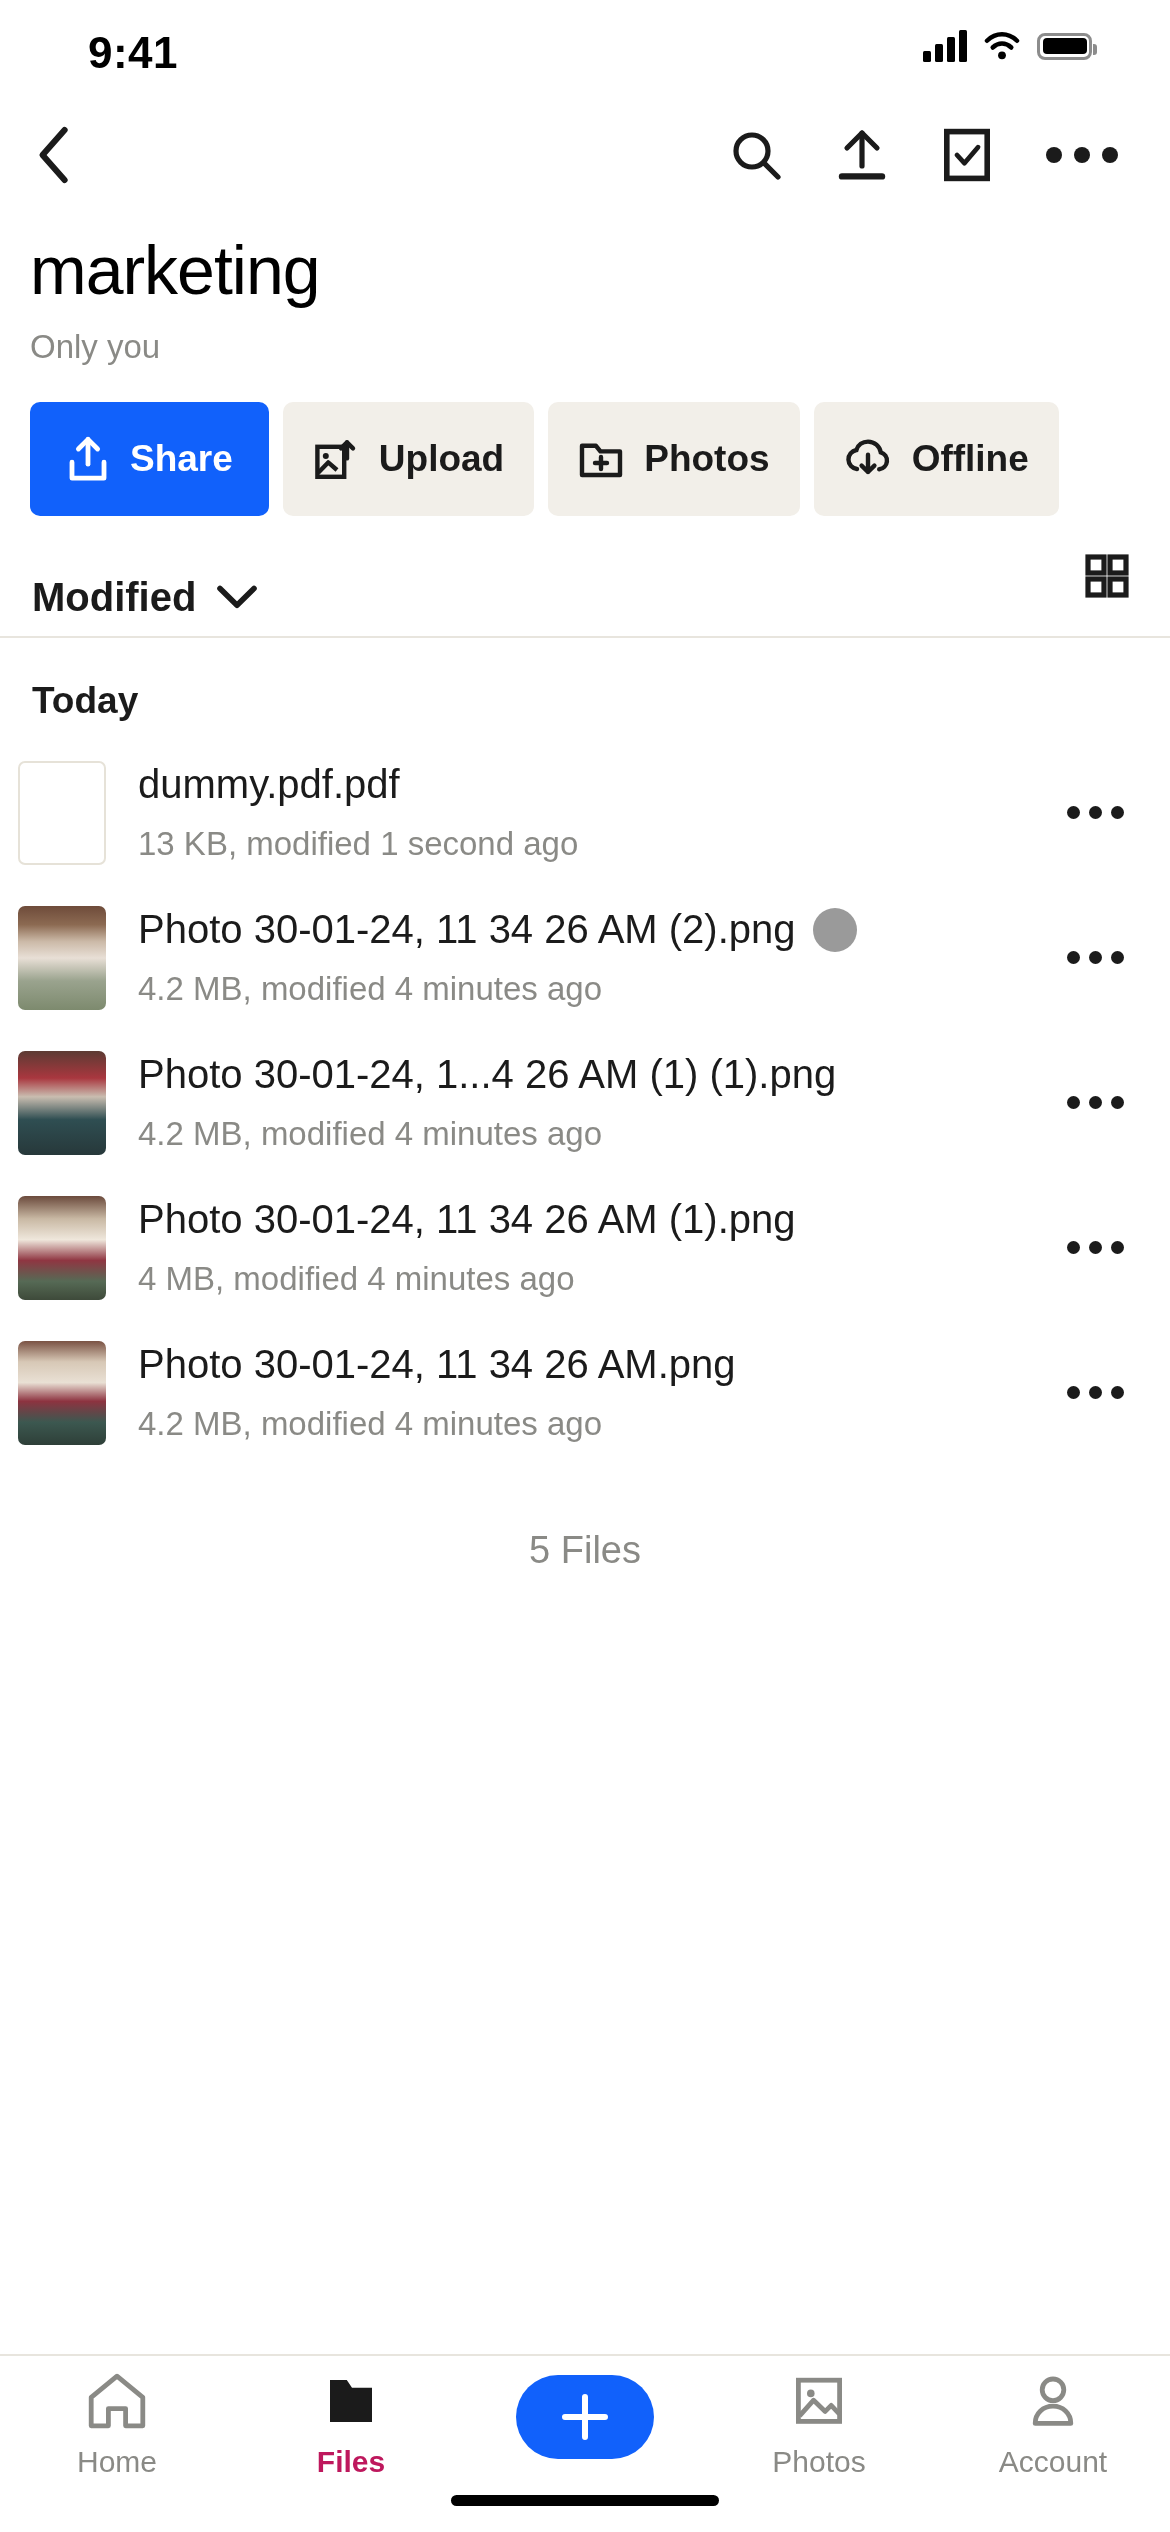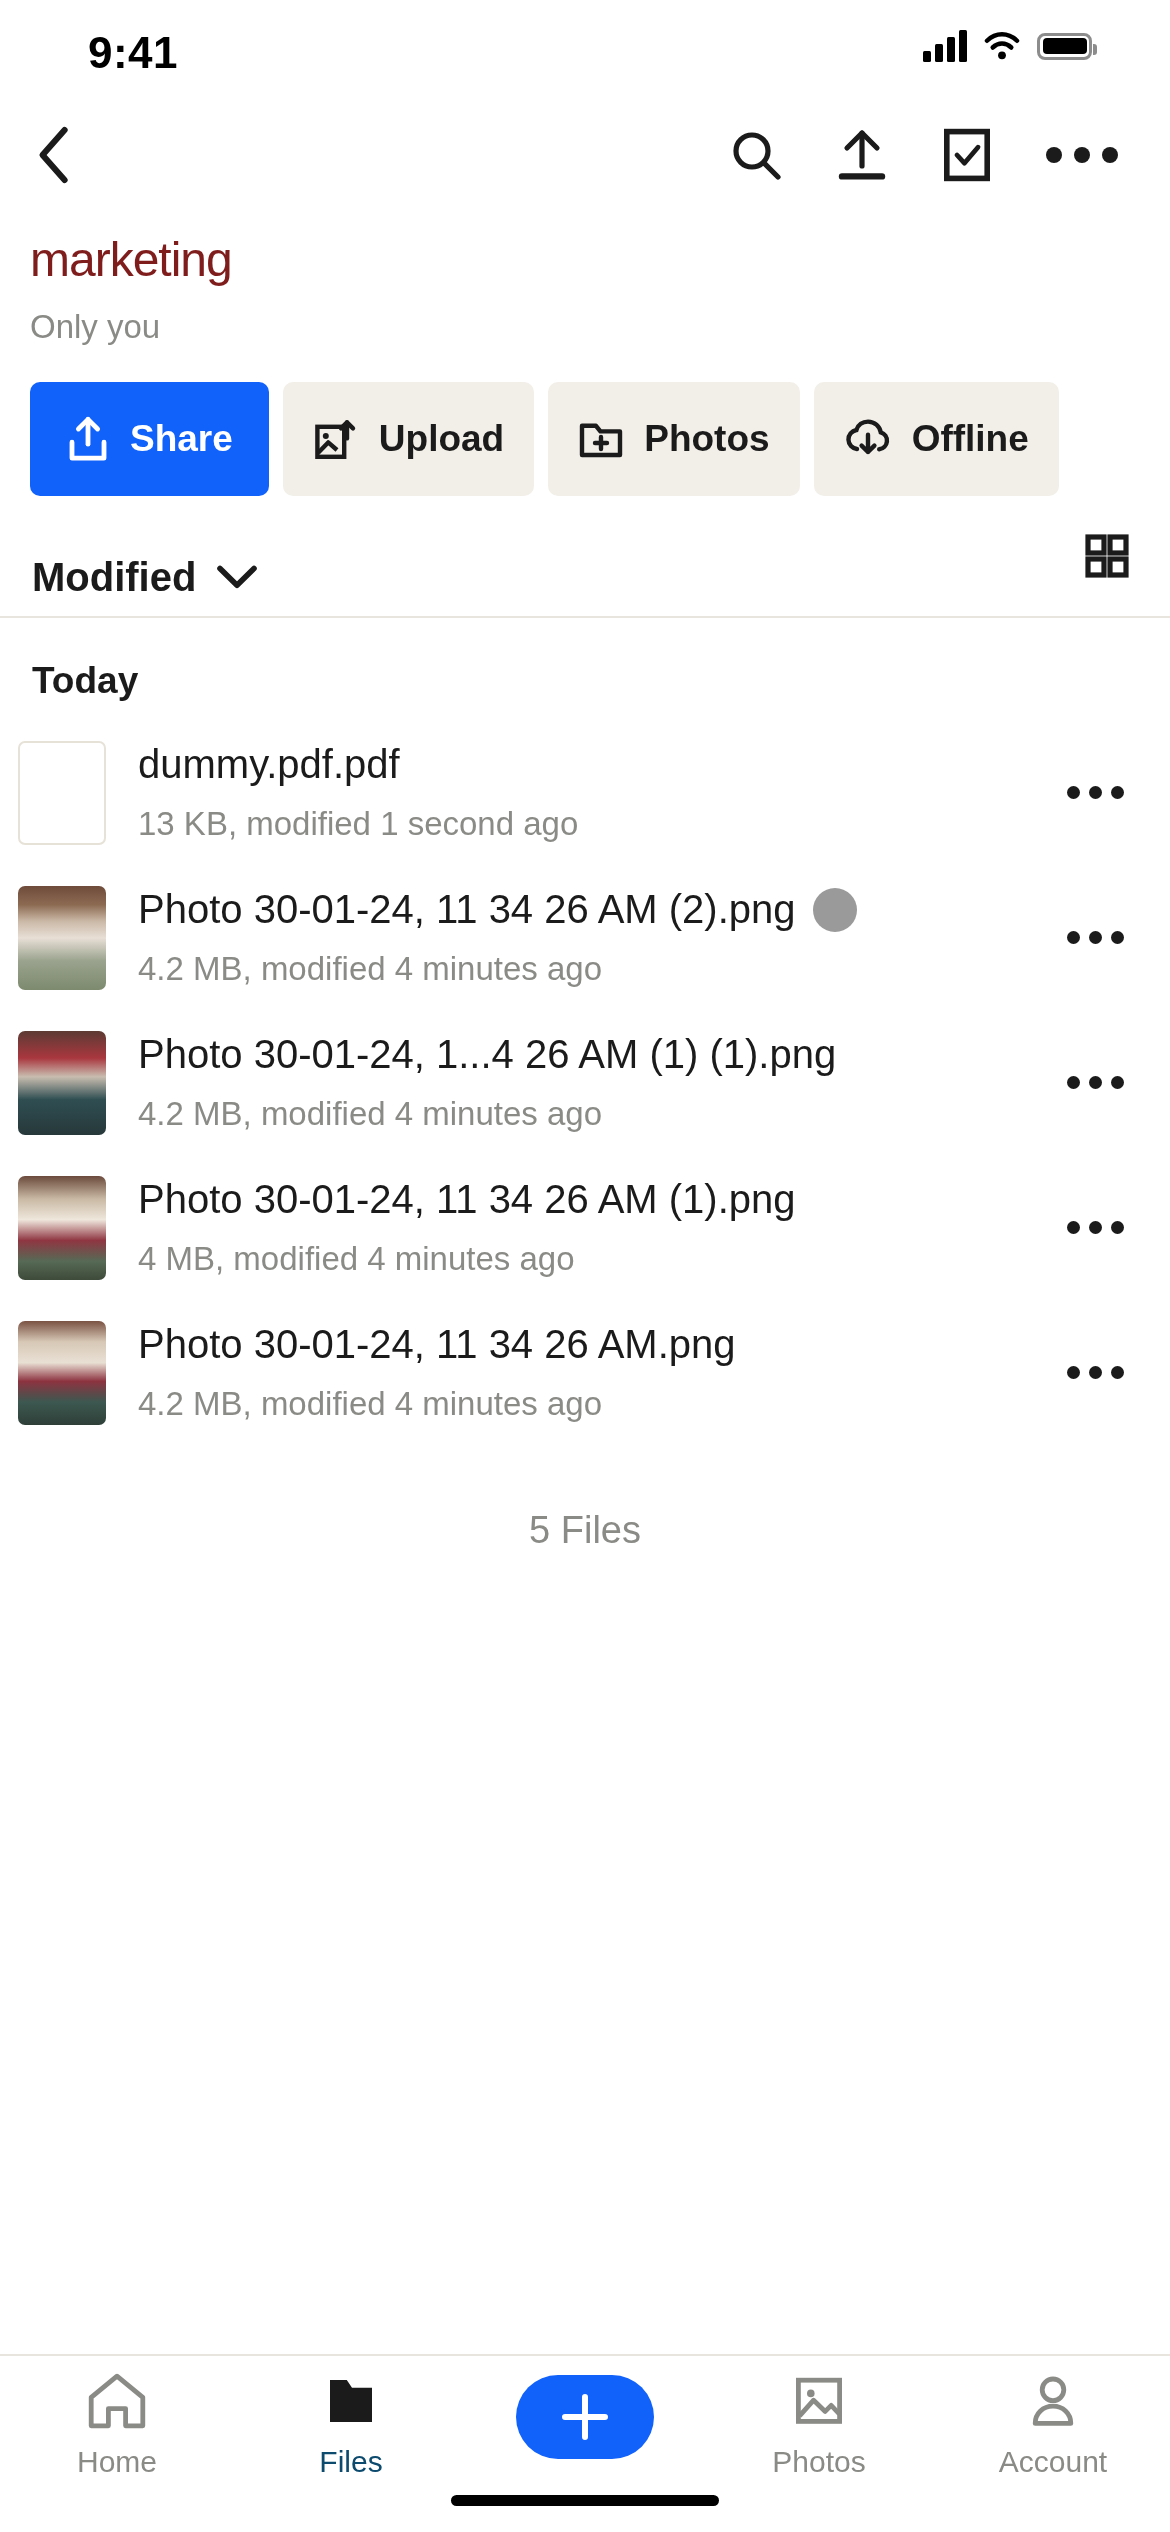--- a/index.html
+++ b/index.html
@@ -30,21 +30,21 @@
   .batt span { display:block; height:100%; background:#000; border-radius:4px; }
 
   
   .navbar { height:110px; flex:none; display:flex; align-items:center; justify-content:space-between; padding:0 52px 0 32px; }
   .nav-left { display:flex; align-items:center; }
   .nav-right { display:flex; align-items:center; gap:54px; }
   .navicon { display:flex; align-items:center; justify-content:center; }
 
   
   .header { flex:none; padding:26px 30px 0 30px; }
-  .folder-title { font-size:48px; font-weight:400; letter-spacing:-1px; color:#7f1d1d; line-height:1.0; }
+  .folder-title { font-size:68px; font-weight:400; letter-spacing:-1px; color:#000000; line-height:1.0; }
   .folder-sub { margin-top:24px; font-size:33px; color:#8a8a86; font-weight:400; }
 
   
   .actions { flex:none; margin-top:36px; display:flex; gap:14px; padding-left:30px; overflow:hidden; }
   .pill {
     height:114px; border-radius:10px; background:#f2efe9;
     display:flex; align-items:center; gap:20px; padding:0 30px;
     font-size:37px; font-weight:700; color:#1b1b1b; white-space:nowrap; flex:none;
   }
   .pill.primary { background:#1161fb; color:#fff; padding:0 36px; }
@@ -70,21 +70,21 @@
   .rowmore { flex:none; width:70px; display:flex; align-items:center; justify-content:center; }
   .dots { display:flex; gap:9px; }
   .dots i { width:13px; height:13px; border-radius:50%; background:#1b1b1b; display:block; }
 
   .filecount { text-align:center; padding:64px 0 0 0; font-size:38px; color:#8a8a86; }
 
   
   .tabbar { flex:none; height:178px; border-top:2px solid #e8e5de; display:flex; align-items:flex-start; padding-top:15px; position:relative; }
   .tab { flex:1 1 0; display:flex; flex-direction:column; align-items:center; gap:14px; }
   .tab .tlabel { font-size:30px; color:#8a8a86; }
-  .tab.active .tlabel { color:#0c4a6e; font-weight:400; }
+  .tab.active .tlabel { color:#be185d; font-weight:700; }
   .fab { width:138px; height:84px; border-radius:44px; background:#1161fb; display:flex; align-items:center; justify-content:center; margin-top:4px; }
   .homeind { position:absolute; bottom:26px; left:50%; transform:translateX(-50%); width:268px; height:11px; border-radius:6px; background:#000; }
 
   
   .ph { position:absolute; inset:0; }
   .ph1 { background:linear-gradient(180deg,#6e4b3a 0%,#8c6a52 18%,#cbb9a7 34%,#e8dfd6 50%,#9aa38e 72%,#7d8a6e 100%); }
   .ph2 { background:linear-gradient(180deg,#5c3b33 0%,#a9373f 26%,#c9bdb0 44%,#2f4e52 66%,#27383a 100%); }
   .ph3 { background:linear-gradient(180deg,#6b4a3c 0%,#c9b9a4 22%,#efe7dc 42%,#8f3642 62%,#566a55 82%,#3e4a3a 100%); }
   .ph4 { background:linear-gradient(180deg,#7a5243 0%,#d7c8b6 20%,#e9e0d4 40%,#8d3340 58%,#3c5850 78%,#2e3f38 100%); }
 </style>

